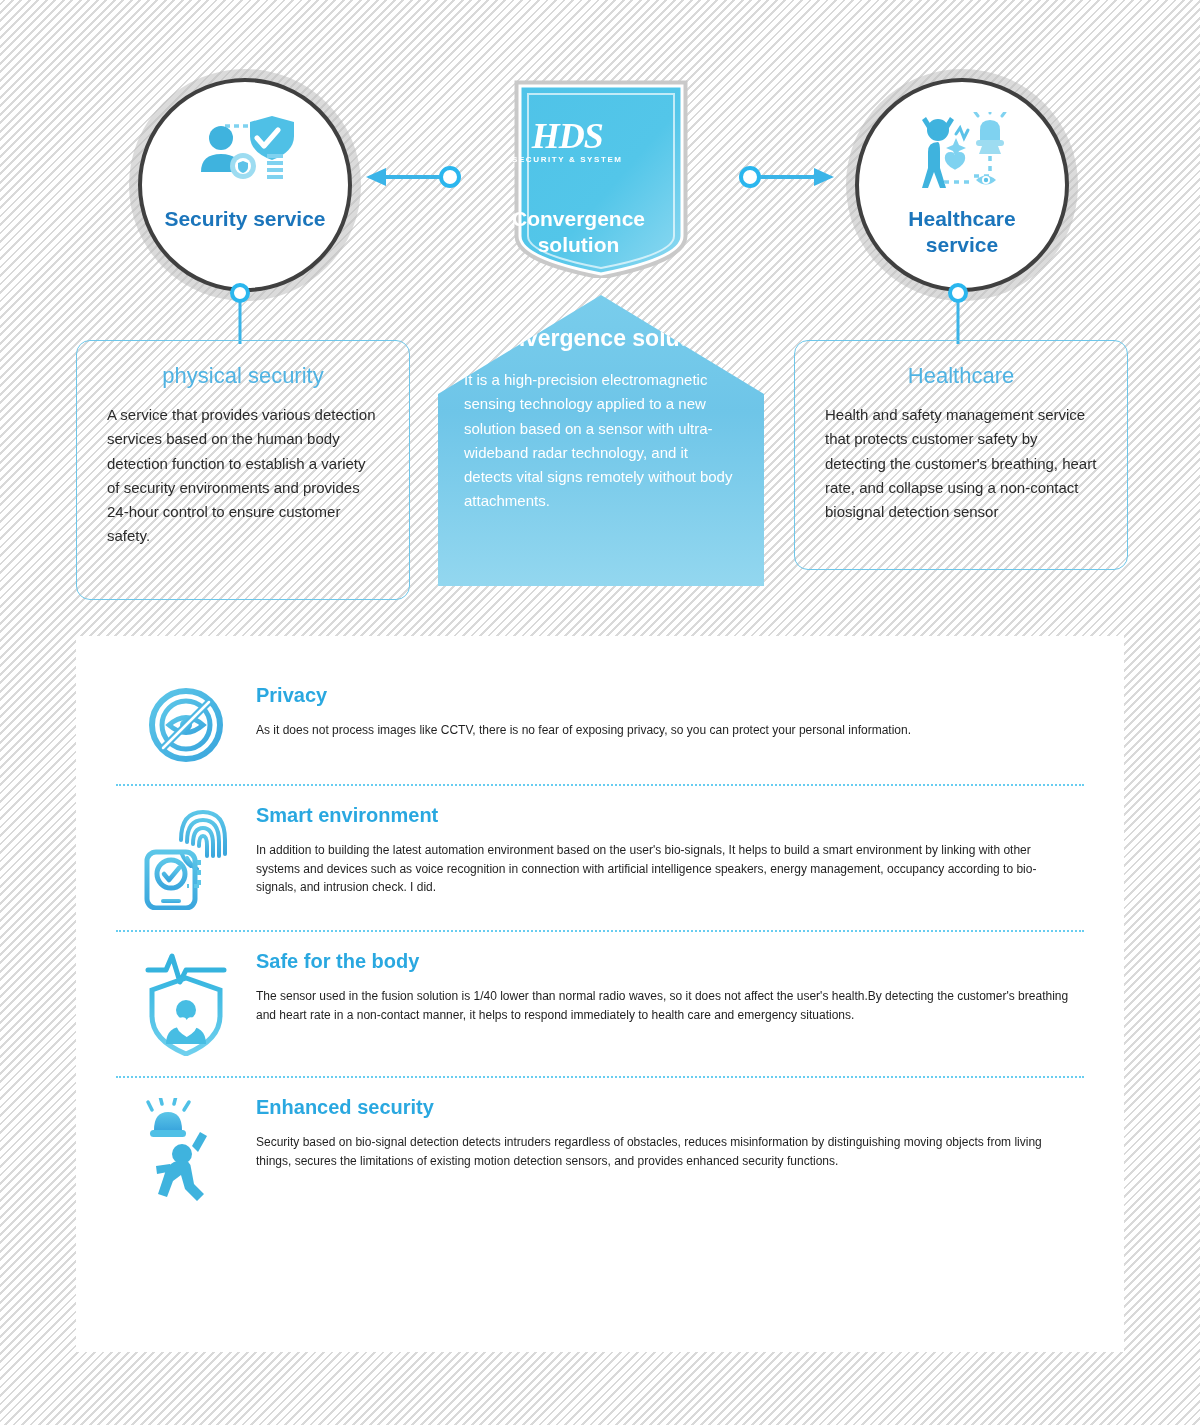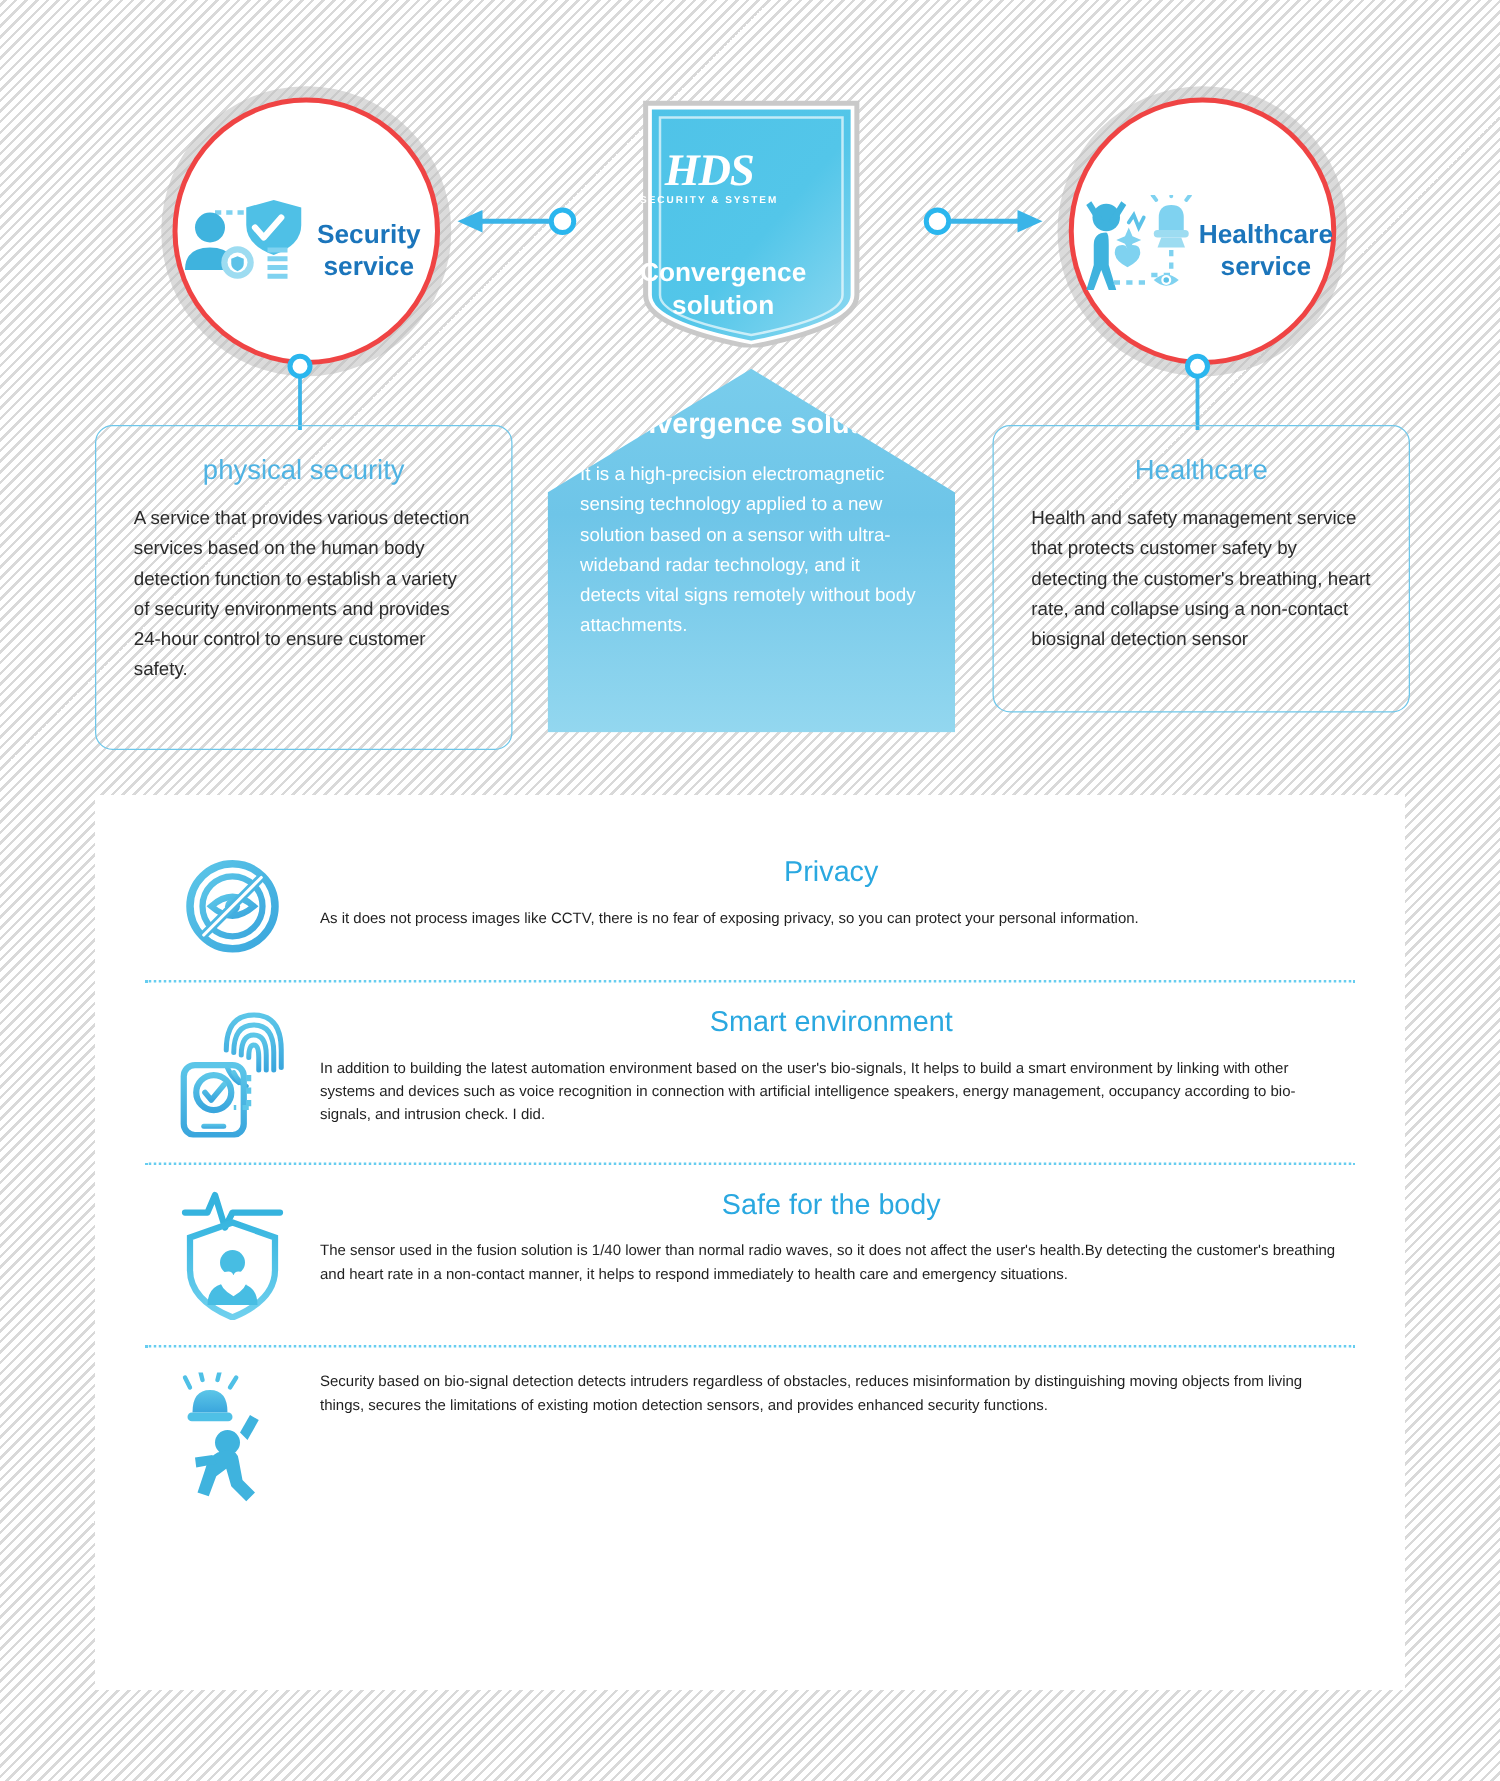--- a/index.html
+++ b/index.html
@@ -22,23 +22,24 @@
 
   
   .diagram { position: absolute; left: 0; top: 0; width: 1200px; height: 620px; }
 
   
   .node-circle {
     position: absolute;
     width: 214px; height: 214px;
     border-radius: 50%;
     background: #ffffff;
-    border: 4px solid #ef4444;
+    border: 4px solid #404040;
     box-shadow: 0 0 0 9px rgba(190,190,190,0.55);
     display: flex;
+    flex-direction: column;
     align-items: center;
     justify-content: flex-start;
     padding-top: 26px;
   }
   .node-circle.left  { left: 138px; top: 78px; }
   .node-circle.right { left: 855px; top: 78px; }
 
   .node-icon { height: 92px; display: flex; align-items: center; justify-content: center; }
   .node-label {
     color: #1b75bb;
@@ -162,24 +163,23 @@
   .feature-icon {
     width: 140px;
     flex: 0 0 140px;
     display: flex;
     justify-content: center;
     padding-top: 2px;
   }
   .feature-text { flex: 1; padding-right: 10px; }
   .feature-title {
     color: #2aa8e0;
-    font-size: 23px;
-    font-weight: normal;
+    font-size: 20px;
+    font-weight: bold;
     margin-bottom: 14px;
-    text-align: center;
   }
   .feature-desc {
     color: #1f1f1f;
     font-size: 12px;
     line-height: 1.55;
   }
 </style>
 </head>
 <body>
 
@@ -432,16 +432,17 @@
         <path d="M10 32 q0 -18 14 -18 q14 0 14 18 z" fill="url(#g4)"></path>
         <rect x="6" y="32" width="36" height="7" rx="3.5" fill="#4fc0e6"></rect>
 
         <circle cx="38" cy="56" r="10" fill="#3fb3de"></circle>
         <path d="M30 64 q-8 4 -10 14 l-6 18 l9 3 l6 -16 l8 -6 l4 14 l12 12 l7 -7 l-10 -10 l-3 -16 q-1 -8 -9 -8 z" fill="#3fb3de"></path>
         <path d="M48 48 l8 -14 l7 4 l-9 16 z" fill="#3fb3de"></path>
         <path d="M26 66 l-14 2 l1 8 l16 -3 z" fill="#3fb3de"></path>
       </svg>
     </div>
     <div class="feature-text">
+      <div class="feature-title">Enhanced security</div>
       <div class="feature-desc">Security based on bio-signal detection detects intruders regardless of obstacles, reduces misinformation by distinguishing moving objects from living things, secures the limitations of existing motion detection sensors, and provides enhanced security functions.</div>
     </div>
   </div>
 </div>
 
 </body></html>

